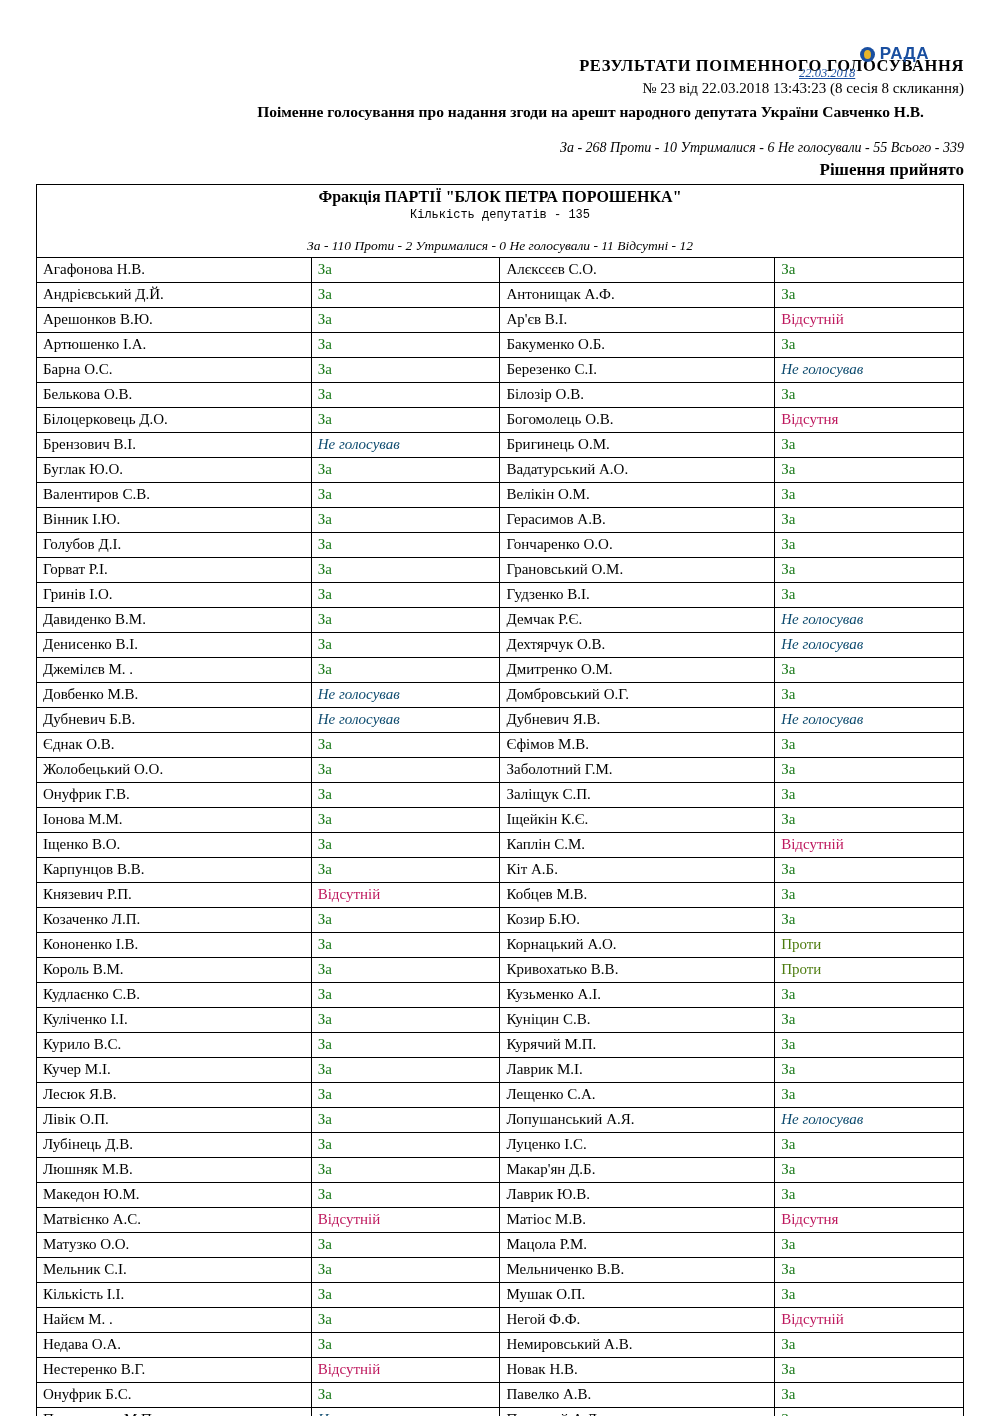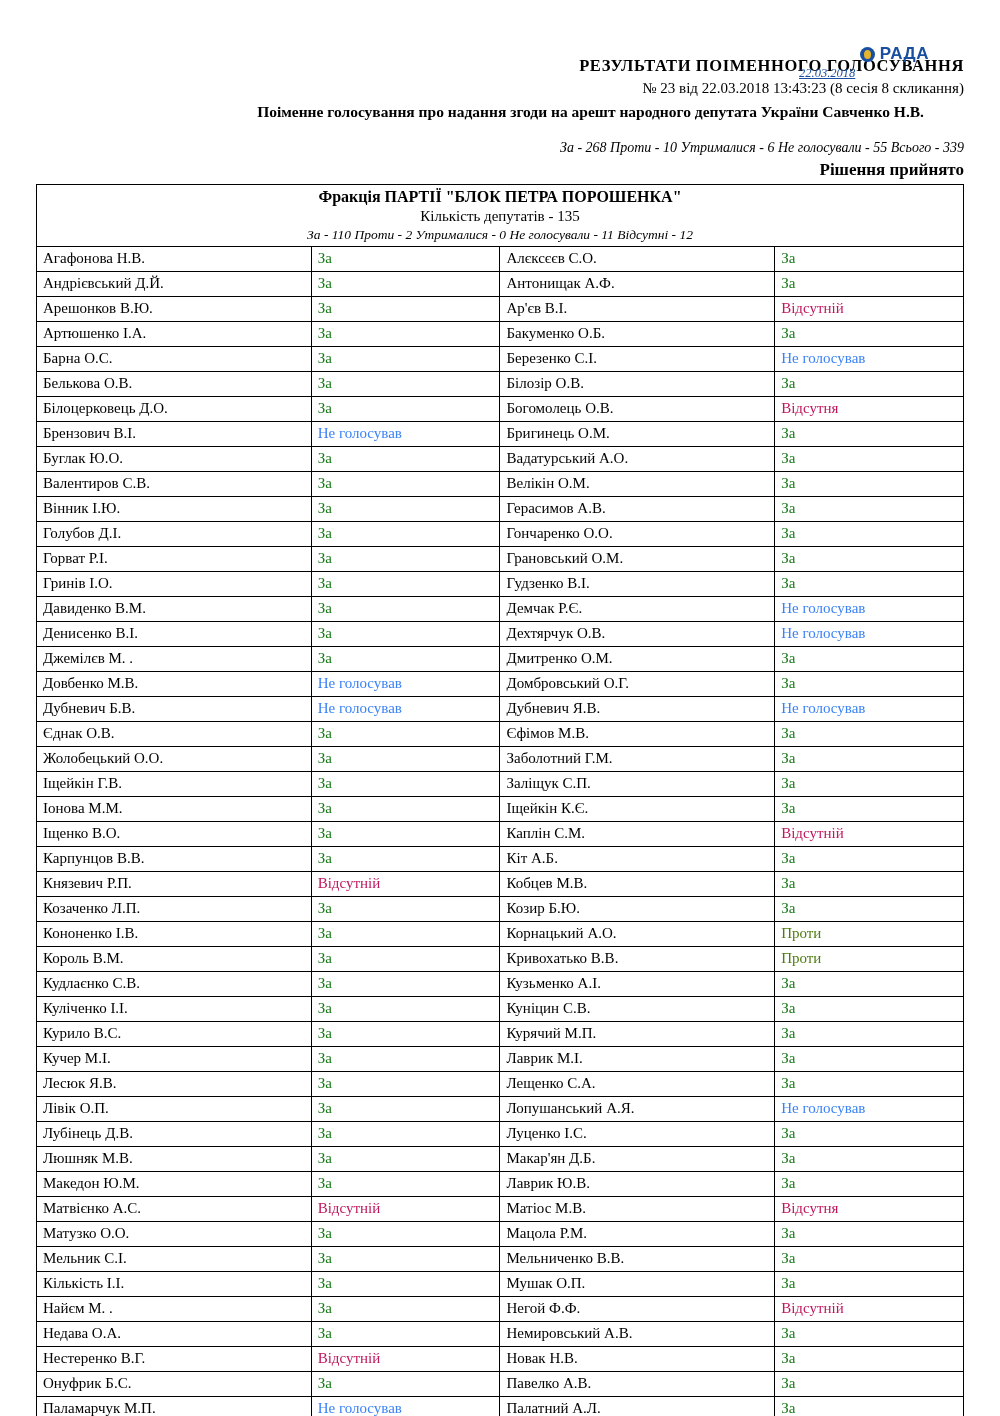--- a/index.html
+++ b/index.html
@@ -118,36 +118,37 @@
   .faction-head {
     border: none !important;
     text-align: center;
     padding: 3px 0 0 0 !important;
   }
   .faction-name {
     font-size: 16px;
     font-weight: bold;
   }
   .faction-count {
-    font-size: 15px;
+    font-size: 12px;
     margin-top: 2px;
+    font-family: Liberation Mono, monospace;
   }
   .faction-tally {
     font-size: 13.5px;
     font-style: italic;
-    margin-top: 2px;
+    margin-top: 16px;
     margin-bottom: 3px;
   }
   col.name { width: 25.6%; }
   col.vote { width: 17.6%; }
   td.name-cell { white-space: nowrap; overflow: hidden; }
   td.vote-cell { white-space: nowrap; overflow: hidden; }
   .v-za { color: #1a7a1a; }
   .v-proti { color: #4d7c0f; }
-  .v-neg { color: #3b82f6; }
+  .v-neg { color: #0c4a6e; font-style: italic; }
   .v-vids { color: #be185d; }
 </style>
 </head>
 <body>
 
 <div class="page">
 
   <div class="logo-block">
     <div class="logo-row">
       <span class="logo-mark"></span>
@@ -301,21 +302,21 @@
           <td class="name-cell">Єфімов М.В.</td>
           <td class="vote-cell v-za">За</td>
         </tr>
         <tr>
           <td class="name-cell">Жолобецький О.О.</td>
           <td class="vote-cell v-za">За</td>
           <td class="name-cell">Заболотний Г.М.</td>
           <td class="vote-cell v-za">За</td>
         </tr>
         <tr>
-          <td class="name-cell">Іщейкін Г.В.</td>
+          <td class="name-cell">Онуфрик Г.В.</td>
           <td class="vote-cell v-za">За</td>
           <td class="name-cell">Заліщук С.П.</td>
           <td class="vote-cell v-za">За</td>
         </tr>
         <tr>
           <td class="name-cell">Іонова М.М.</td>
           <td class="vote-cell v-za">За</td>
           <td class="name-cell">Іщейкін К.Є.</td>
           <td class="vote-cell v-za">За</td>
         </tr>

